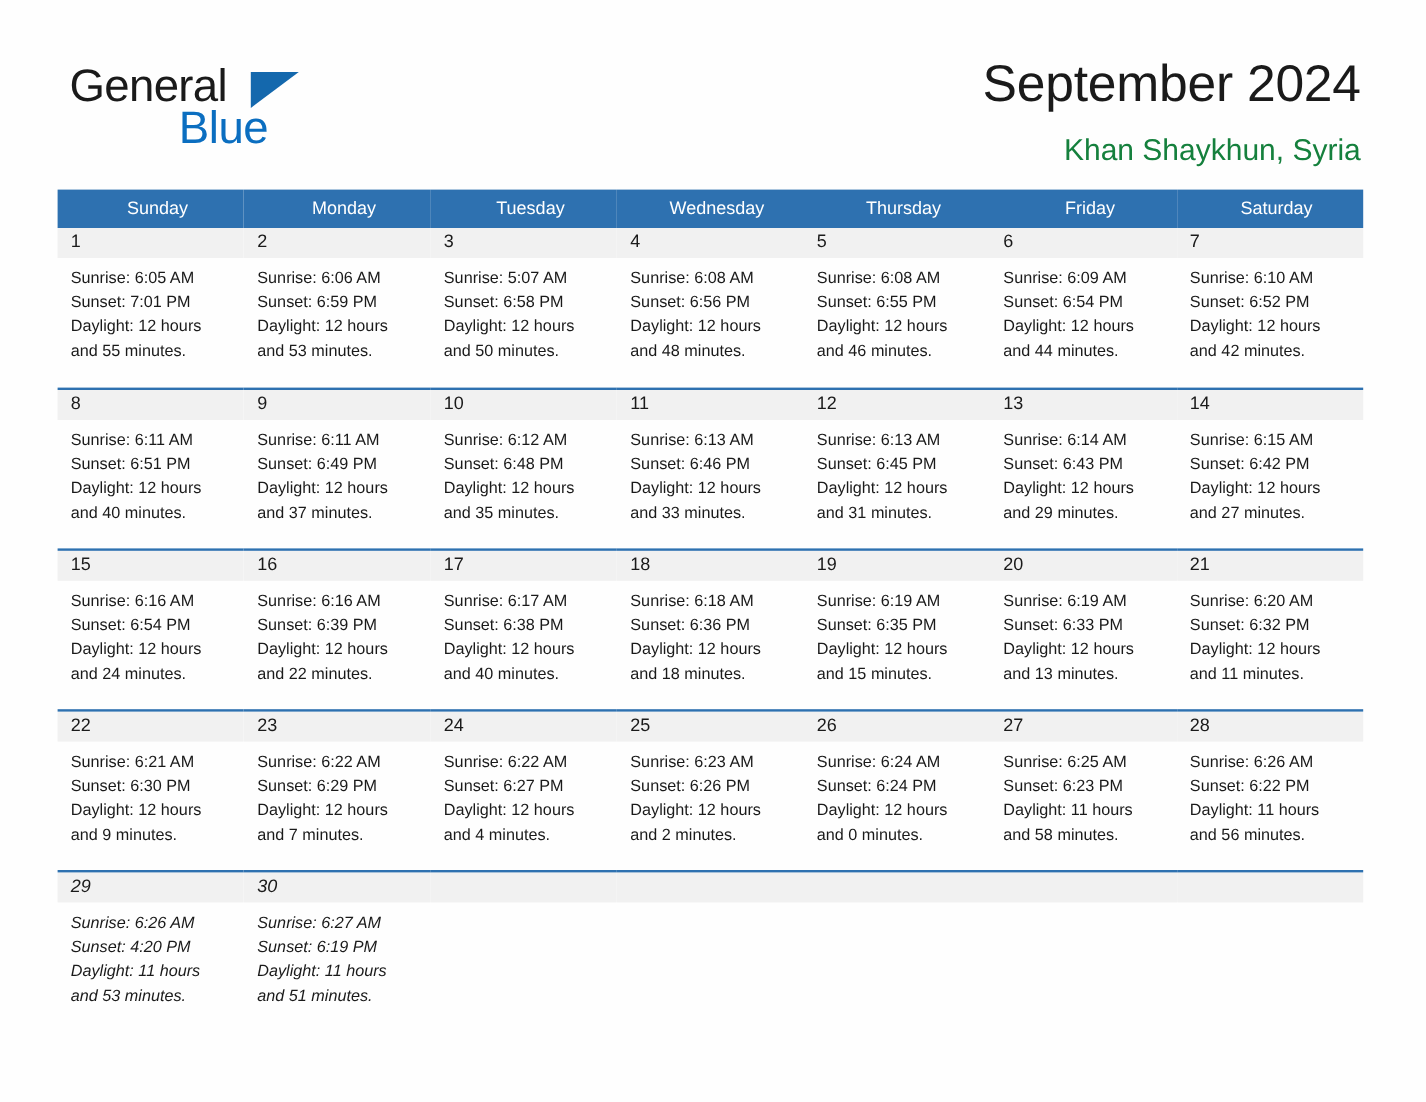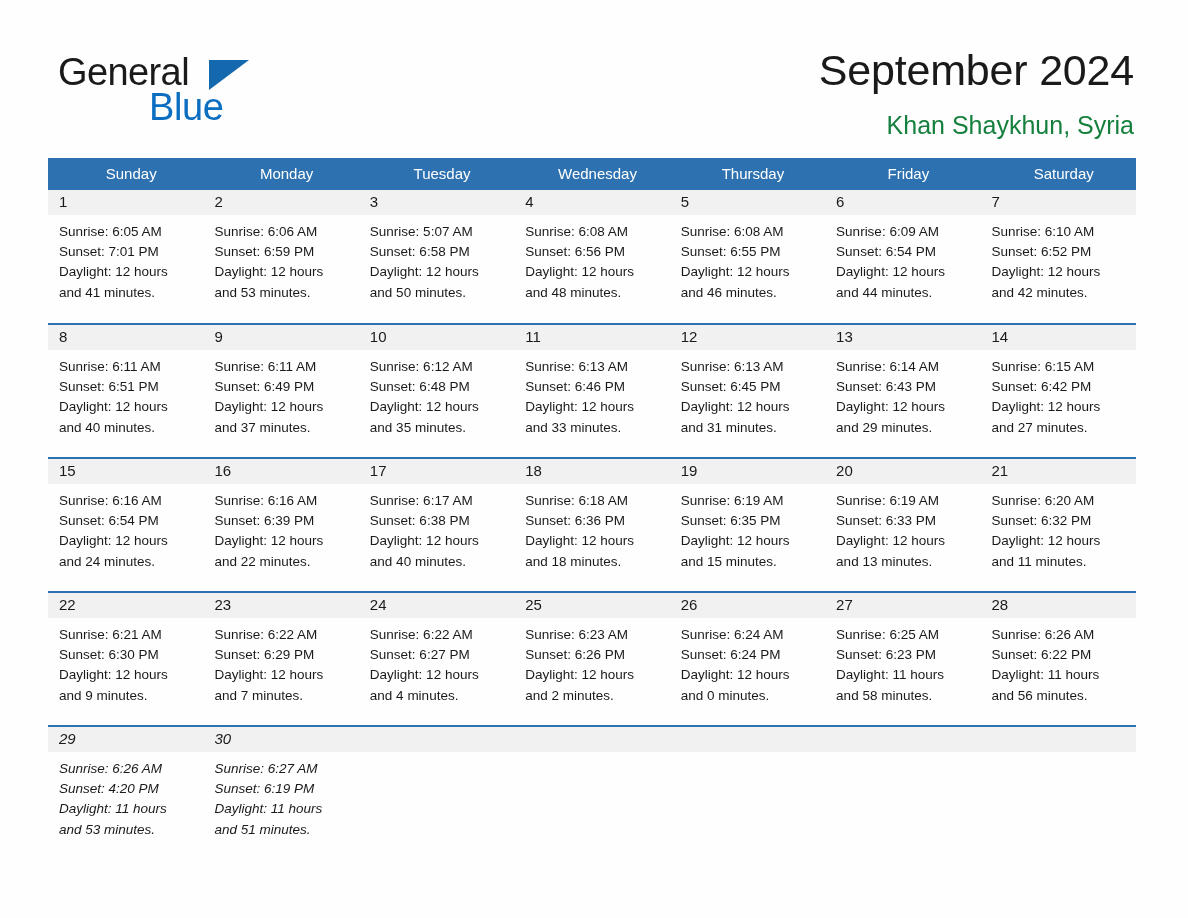--- a/index.html
+++ b/index.html
@@ -169,21 +169,21 @@
     </thead>
     <tbody>
 
       <tr class="week-row first">
         <td>
           <div class="daynum">1</div>
           <div class="cell-body">
             <div>Sunrise: 6:05 AM</div>
             <div>Sunset: 7:01 PM</div>
             <div>Daylight: 12 hours</div>
-            <div>and 41 minutes.</div>
+            <div>and 55 minutes.</div>
           </div>
         </td>
         <td>
           <div class="daynum">2</div>
           <div class="cell-body">
             <div>Sunrise: 6:06 AM</div>
             <div>Sunset: 6:59 PM</div>
             <div>Daylight: 12 hours</div>
             <div>and 53 minutes.</div>
           </div>

